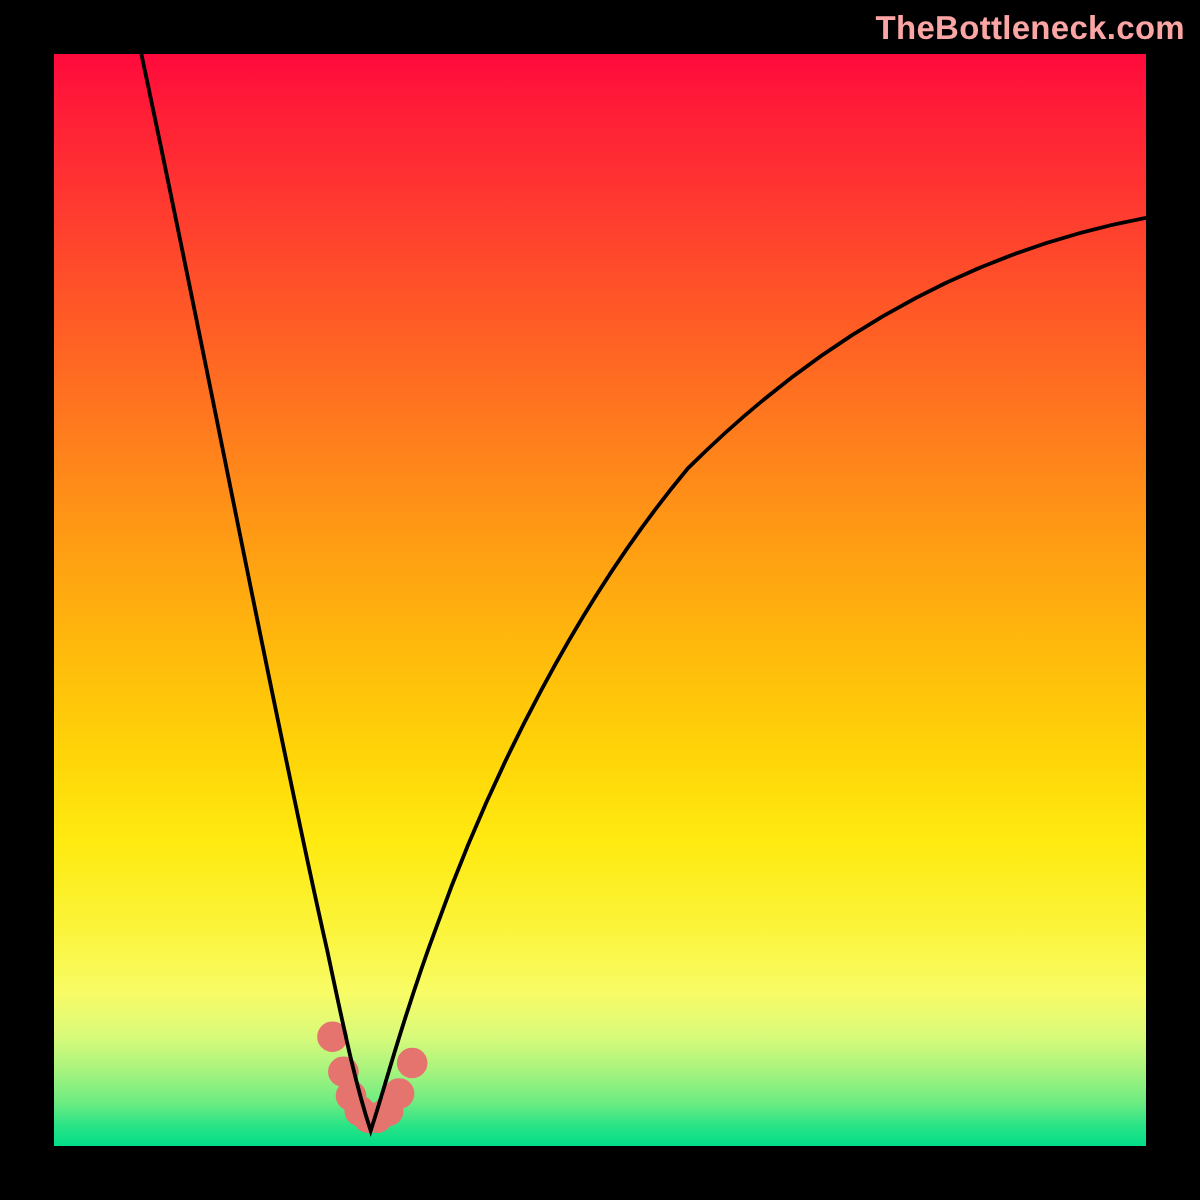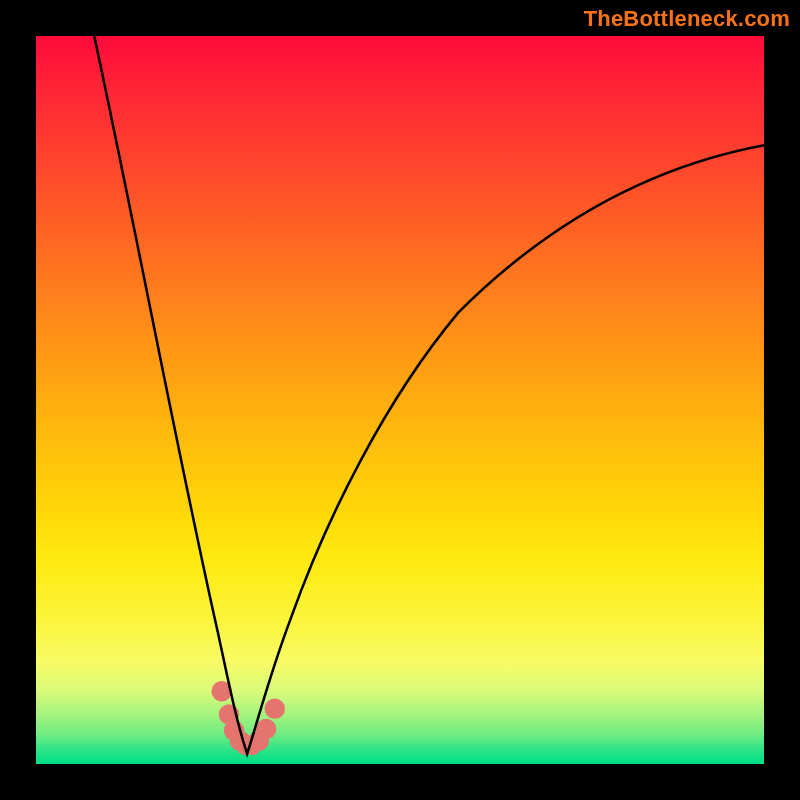--- a/index.html
+++ b/index.html
@@ -49,21 +49,21 @@
     left: 0;
     top: 0;
   }
   .watermark {
     position: absolute;
     top: 6px;
     right: 10px;
     font-family: Arial, Helvetica, sans-serif;
     font-size: 22px;
     font-weight: 600;
-    color: #f97316;
+    color: #fca5a5;
     letter-spacing: 0.2px;
   }
 </style>
 </head>
 <body>
 
 <div class="frame">
 
   <div class="plot-area">
 

